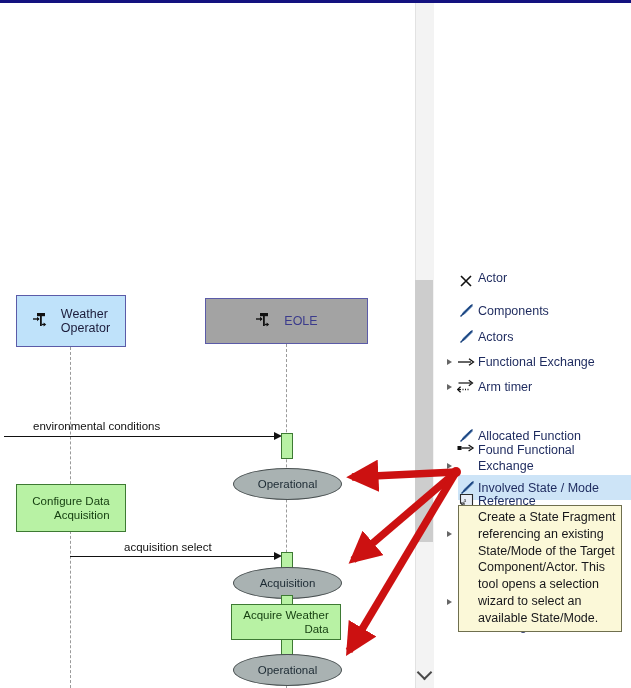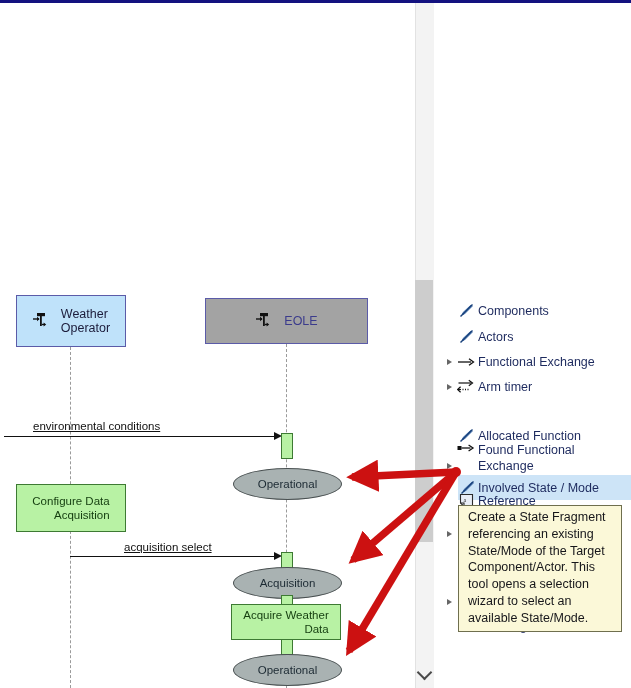--- a/index.html
+++ b/index.html
@@ -40,21 +40,21 @@
     position:absolute;background:#b8f2a4;border:1px solid #3d7a33;box-sizing:border-box;
   }
 
   .msg-line{position:absolute;height:0;border-top:1px solid #111;}
   .msg-arrowhead{
     position:absolute;width:0;height:0;
     border-top:4px solid transparent;border-bottom:4px solid transparent;
     border-left:8px solid #111;
   }
   .msg-label{
-    position:absolute;font-size:11.5px;color:#111;white-space:nowrap;text-decoration:underline;
+    position:absolute;font-size:11.5px;color:#111;white-space:nowrap;
   }
 
   .state-frag{
     position:absolute;background:#a9b2b2;border:1px solid #4a5152;
     border-radius:50%;
     display:flex;align-items:center;justify-content:center;
     font-size:11.5px;color:#1c2a33;
   }
 
   .func-box{
@@ -90,21 +90,21 @@
   }
   .pal-txt{position:absolute;left:44px;line-height:14px;white-space:pre-line;}
 
   .partial-top{overflow:hidden;}
 
   
   .tooltip{
     position:absolute;left:458px;top:505px;width:164px;
     background:#fbf8d8;border:1px solid #6f6f4e;
     font-size:12.5px;color:#16161a;line-height:16.8px;
-    padding:3px 4px 4px 9px;box-sizing:border-box;
+    padding:3px 4px 4px 19px;box-sizing:border-box;
     z-index:40;
   }
 
   
   .annot{position:absolute;left:0;top:0;width:631px;height:688px;pointer-events:none;z-index:30;}
 </style>
 </head>
 <body>
 
 <div id="root">
@@ -183,20 +183,28 @@
   </div>
 
   <div class="vscroll"></div>
   <div class="vscroll-thumb"></div>
   <div class="vscroll-down">
     <span class="chev"></span>
   </div>
 
   <div class="palette">
 
+    <div class="pal-item partial-top" style="top:268px;height:18px;">
+      <span class="pal-ico" style="height:18px;top:0;">
+        <svg width="14" height="14" viewBox="0 0 14 14">
+          <path d="M2 3 L12 13 M12 3 L2 13" stroke="#111" stroke-width="1.6" fill="none"></path>
+        </svg>
+      </span>
+      <span class="pal-txt" style="top:0px;">Actor</span>
+    </div>
 
     <div class="pal-item" style="top:321px;">
       <span class="pal-ico">
         <svg width="15" height="15" viewBox="0 0 15 15">
           <path d="M11.8 2.2 L13 3.4 L5.4 11 L3.4 11.6 L4 9.6 Z" fill="#9fc3e8" stroke="#2f5f9e" stroke-width="0.9"></path>
           <path d="M1.5 13.5 L13.5 1.5" stroke="#18407a" stroke-width="1.5"></path>
         </svg>
       </span>
       <span class="pal-txt">Actors</span>
     </div>

